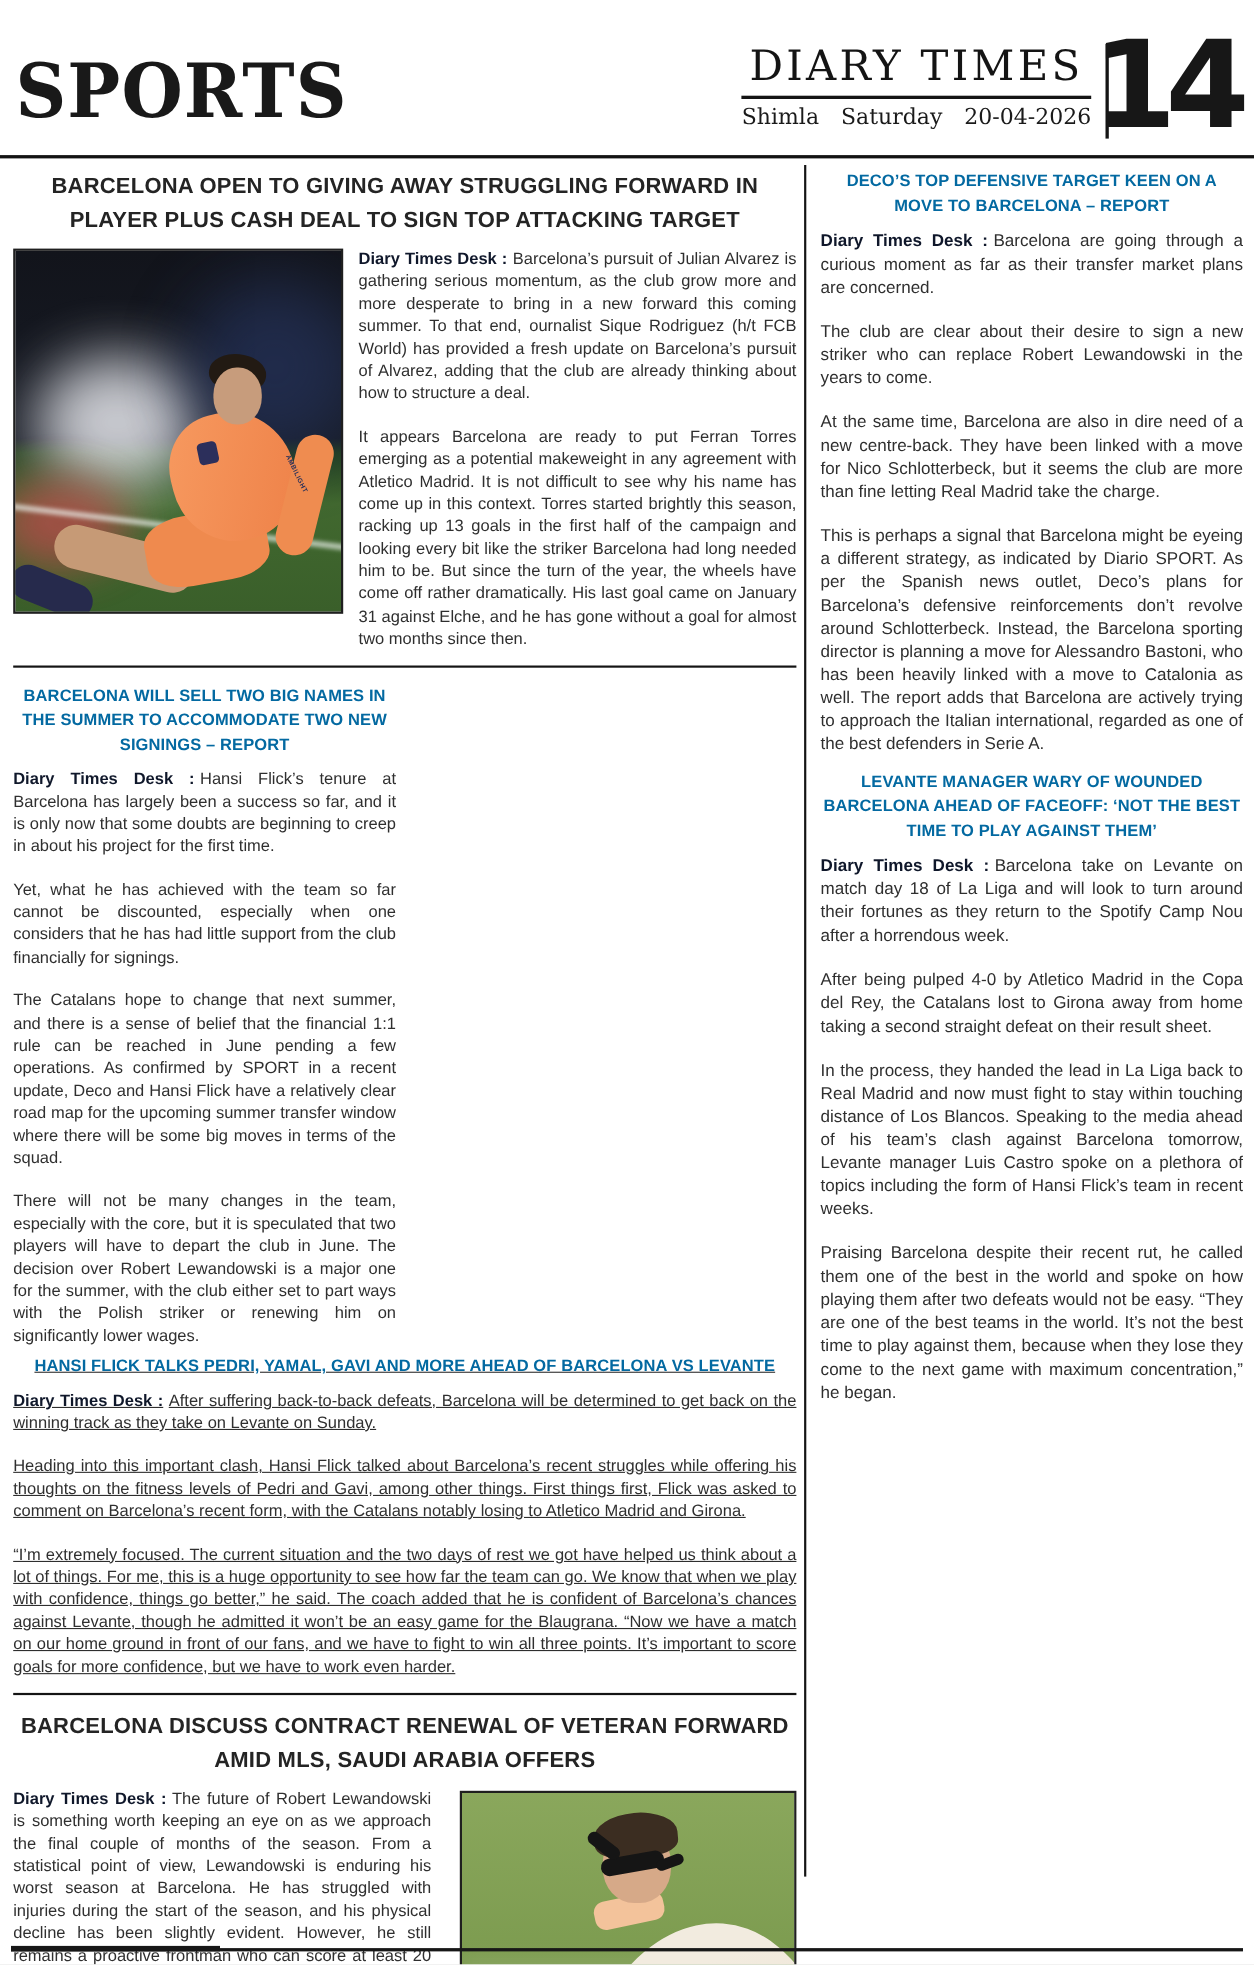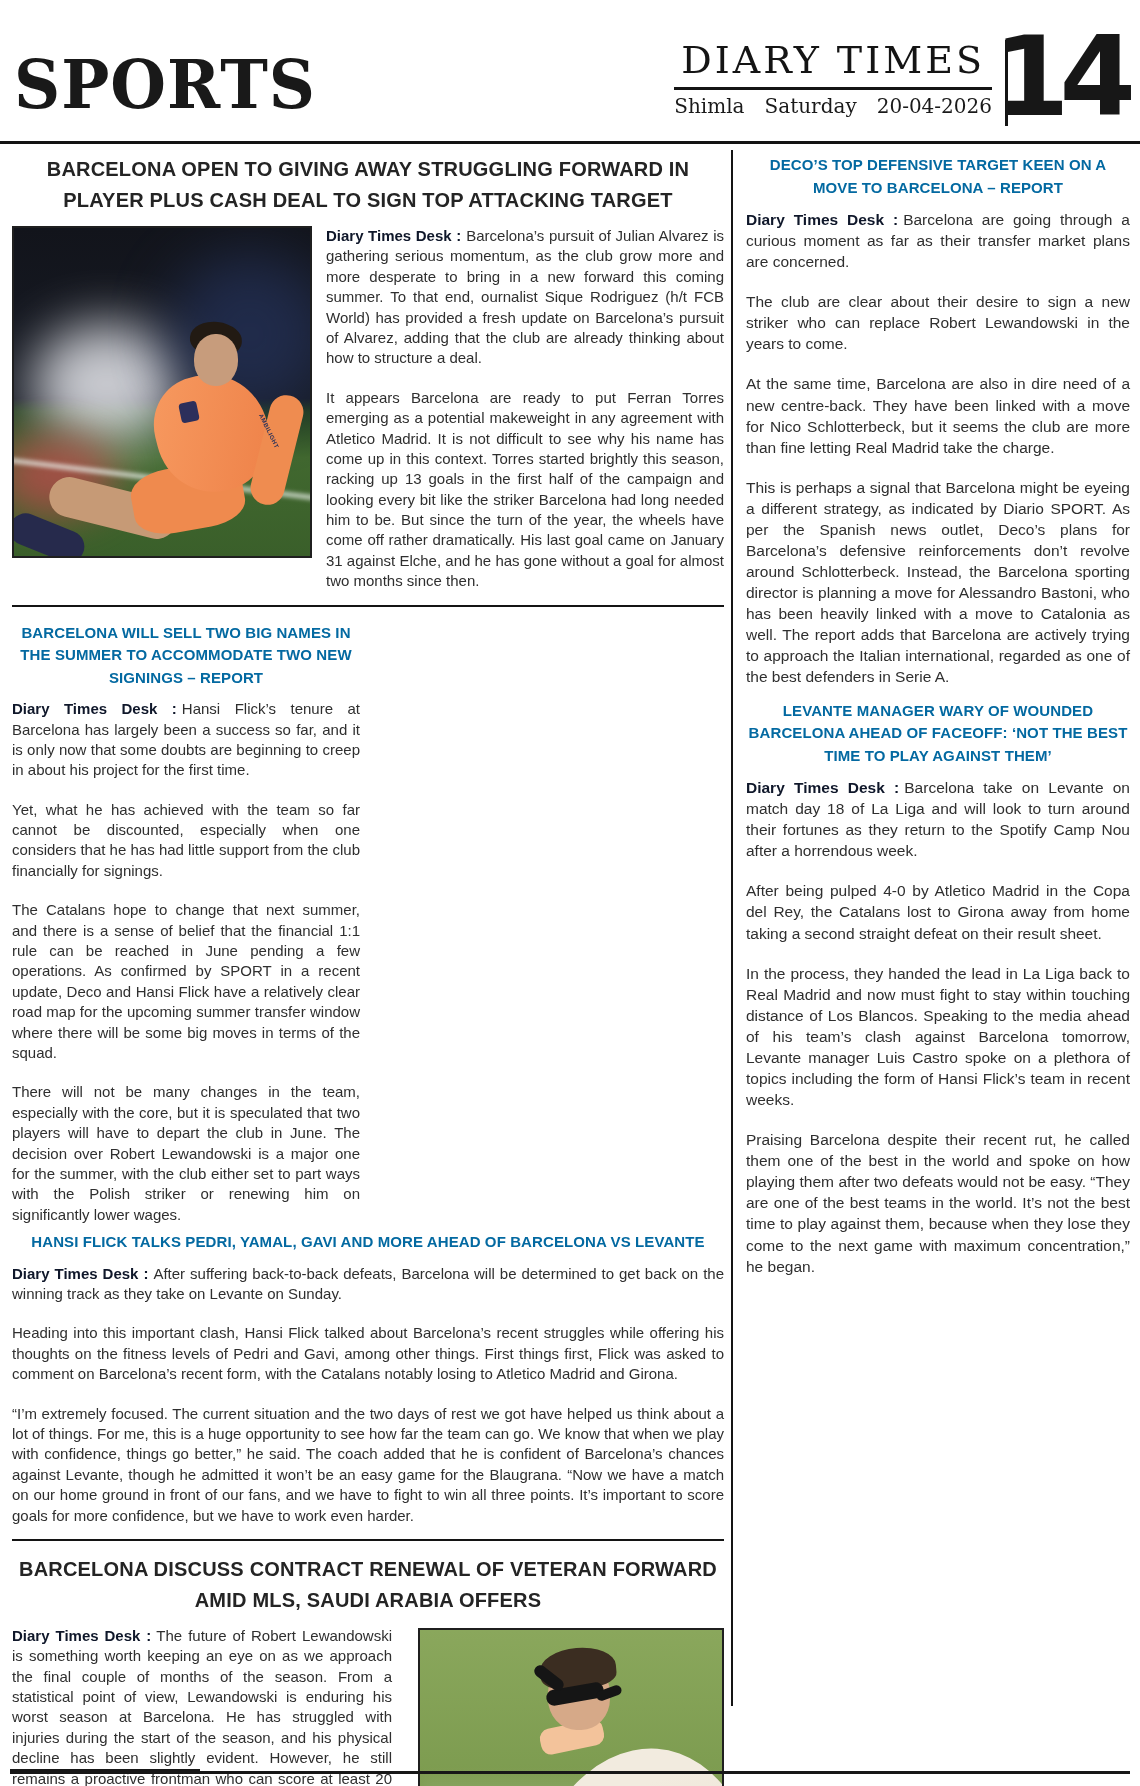--- a/index.html
+++ b/index.html
@@ -33,21 +33,21 @@
   .right-region .bodytext{font-size:15.5px;}
   .para{margin:0 0 19px;}
   .para:last-child{margin-bottom:0;}
   .desk{font-weight:bold;color:#0f172a;margin-right:5px;}
 
   .rowA{display:flex;gap:14px;margin-top:4px;}
   .rowA .bodytext{flex:1;}
   .mid-row{display:flex;align-items:stretch;flex-direction:column;}
   .colB{width:348px;flex:none;}
   .v-rule-mid{width:2px;background:#141414;margin:2px 14px;}
-  .colC{flex:1;}
+  .colC{flex:1;text-decoration:underline;}
   .rowD{display:flex;margin-top:6px;}
   .textD{width:380px;flex:none;}
   .levante-head{margin-top:12px;}
 
   
   .photo{border:2px solid #1f1f1f;position:relative;overflow:hidden;margin:0;flex:none;}
   .photo i{display:block;position:absolute;}
   .photoA{width:296px;height:328px;
     background:linear-gradient(180deg,#12141b 0%,#171b25 52%,#23411e 56%,#41682f 70%,#3a5f2a 100%);}
   .pA-glow{left:18px;top:96px;width:150px;height:120px;background:#e8e9ee;border-radius:50%;filter:blur(26px);opacity:.85;}

